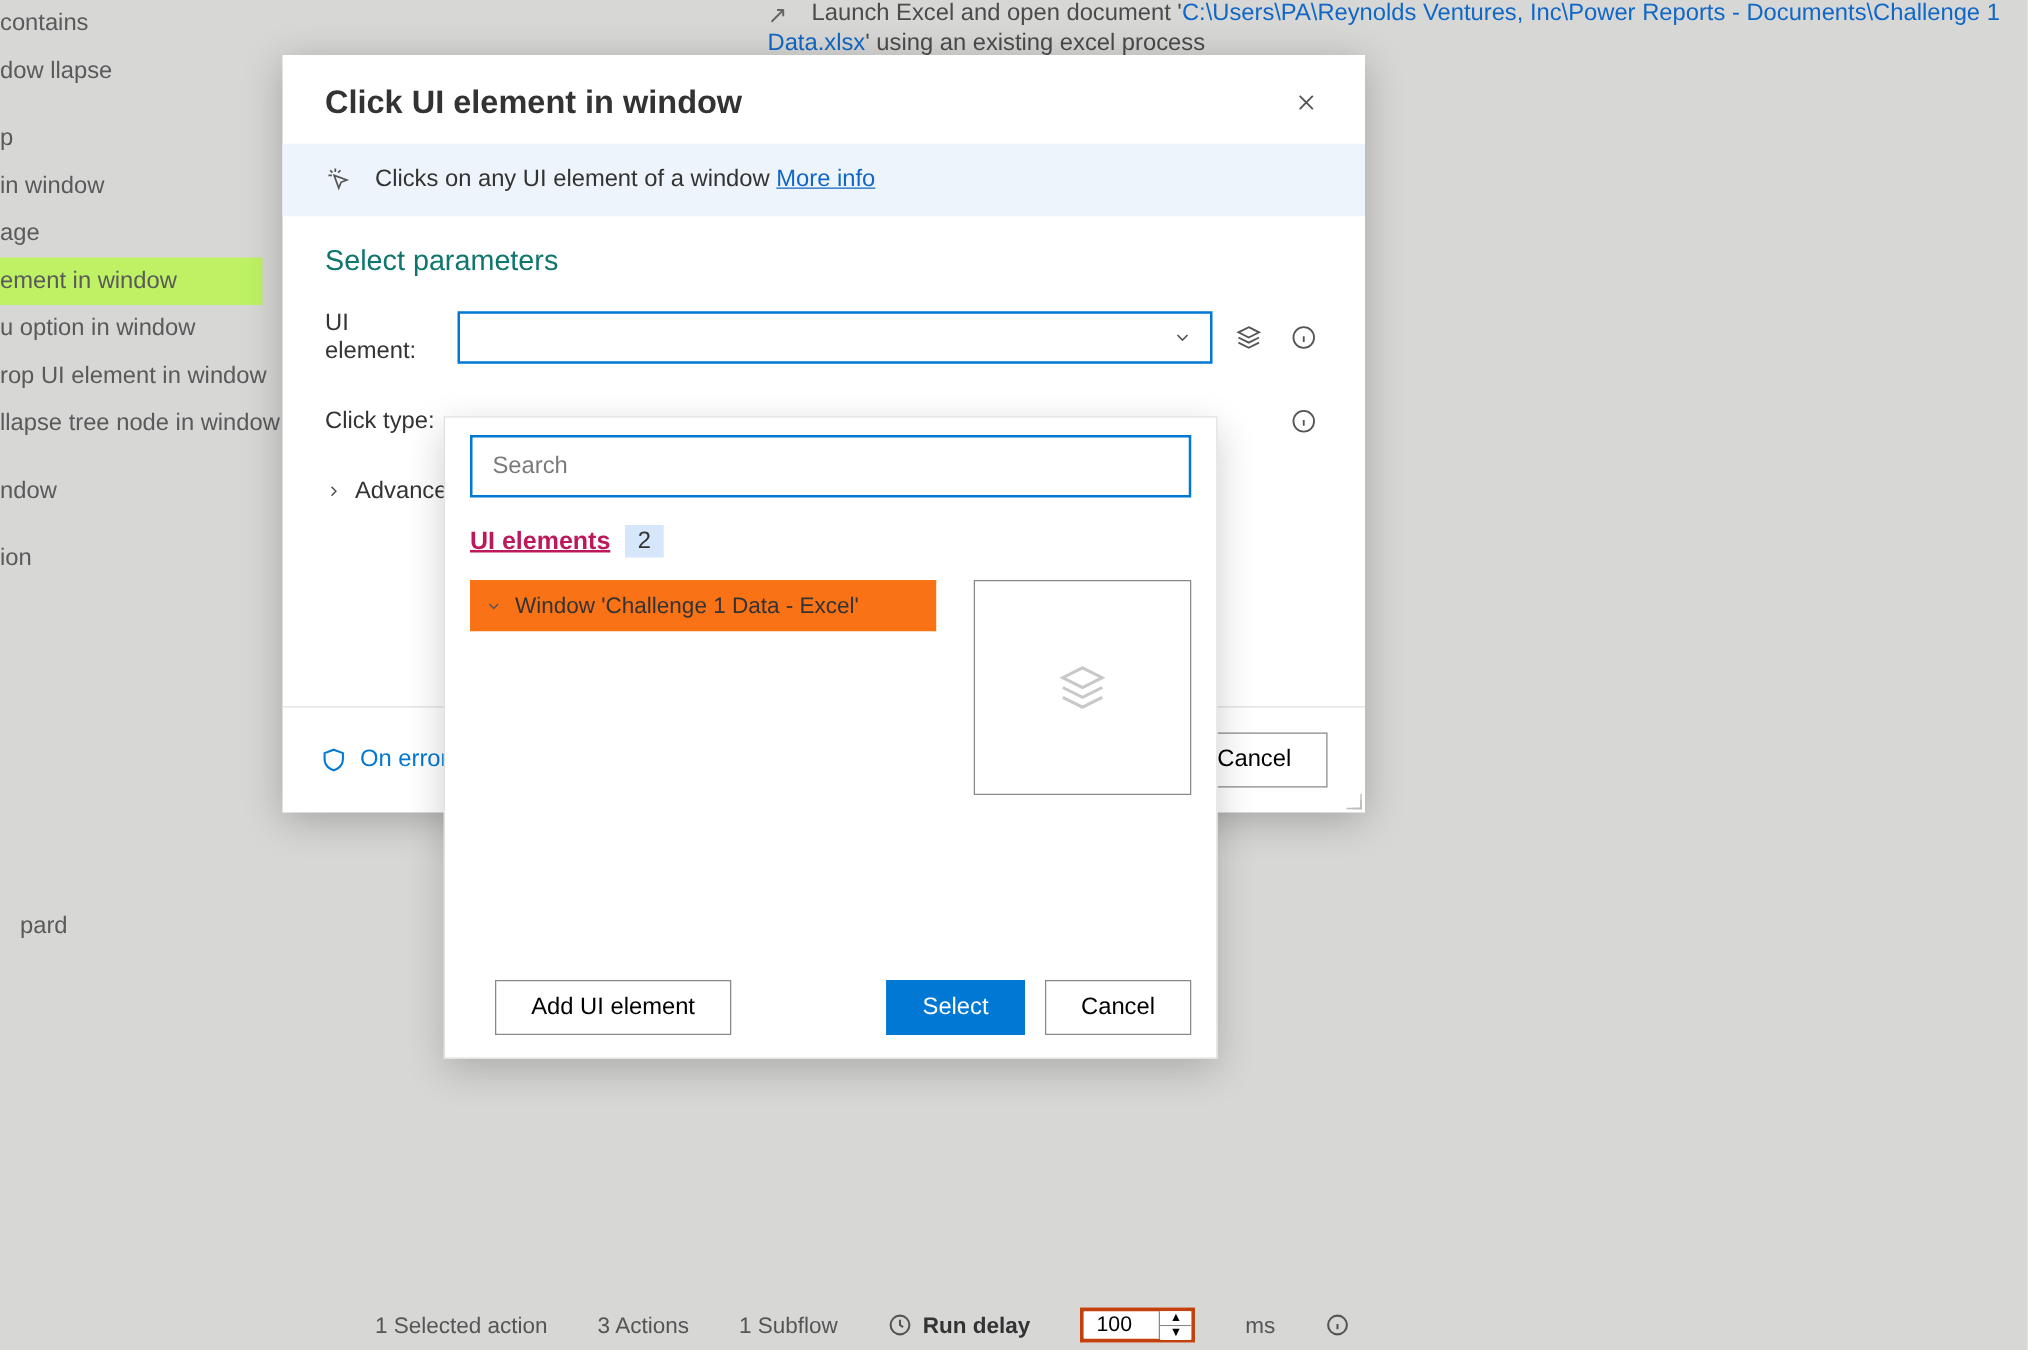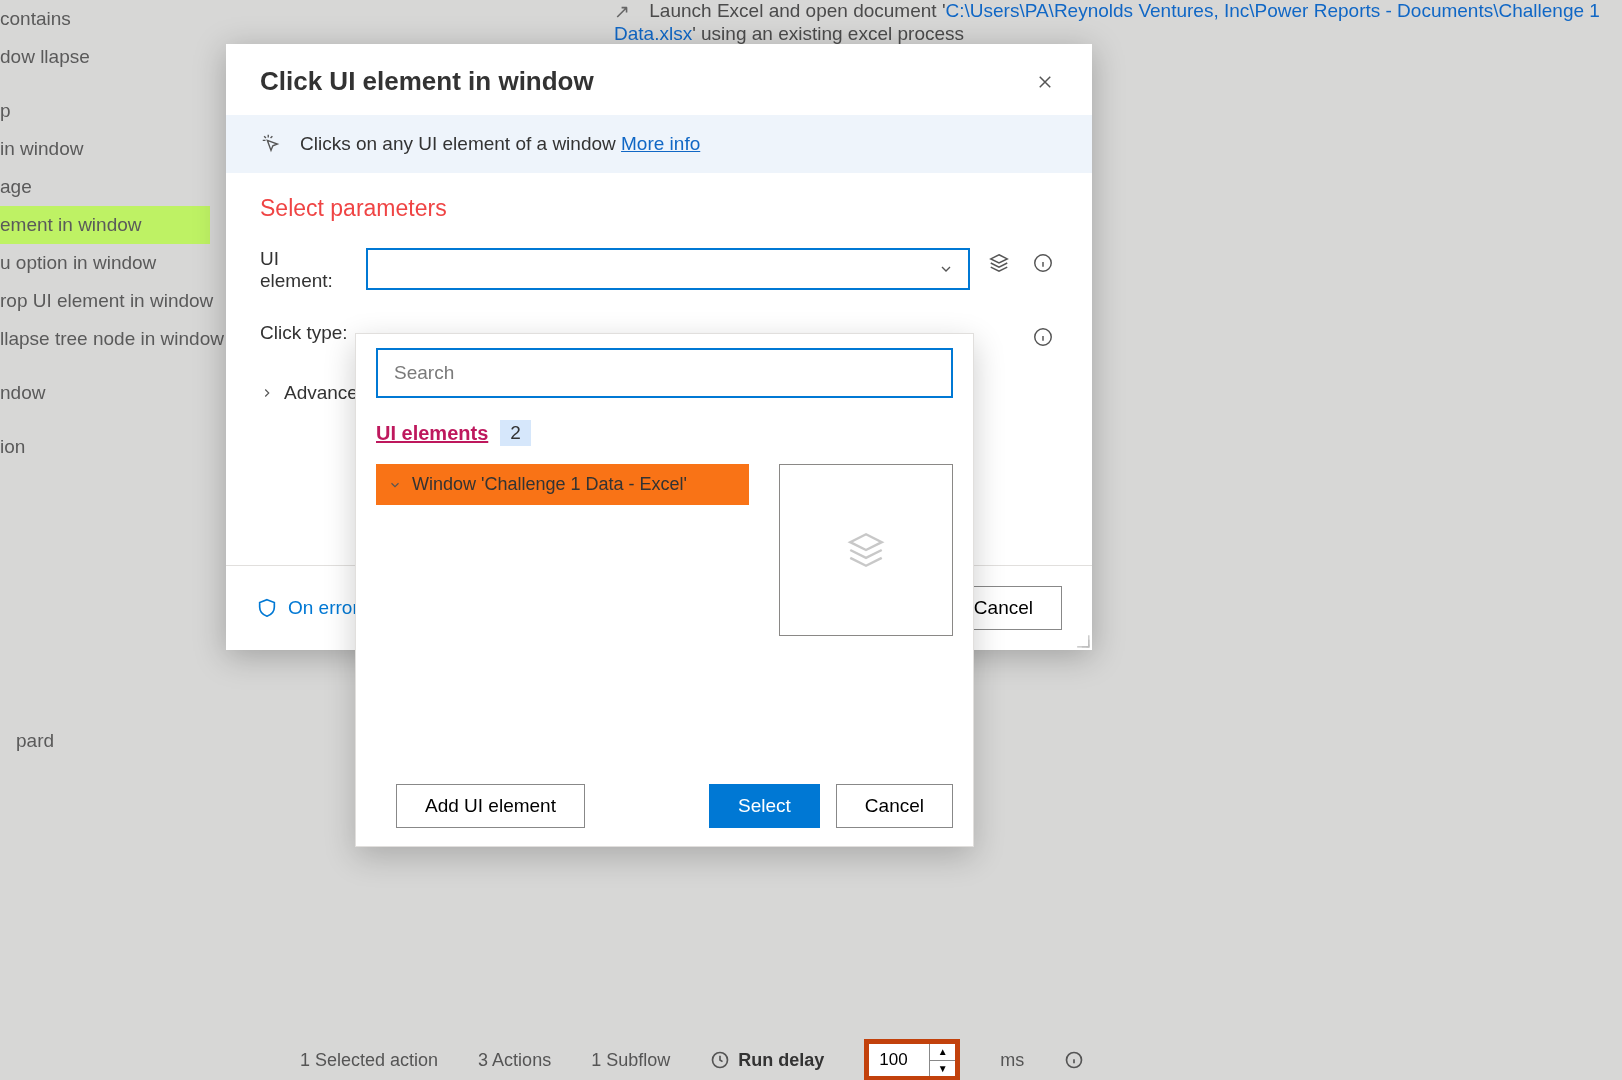--- a/index.html
+++ b/index.html
@@ -20,22 +20,22 @@
     position: absolute; left: 614px; top: 0; font-size: 19px; color: #4b4b4b;
   }
   .bg-top-text a { color: #1067c5; text-decoration: none; }
   .bg-status {
     position: absolute; left: 300px; bottom: 0; height: 40px;
     display: flex; gap: 40px; align-items: center; font-size: 18px; color: #555;
     white-space: nowrap;
   }
   .bg-status .bold { font-weight: 600; color: #333; }
   .delay-input {
-    display: inline-flex; border: 5px solid #c2410c; background: #fff;
-    height: 42px; align-items: center;
+    display: inline-flex; border: 3px solid #c2410c; background: #fff;
+    height: 28px; align-items: center;
   }
   .delay-input input { border: none; width: 60px; text-align: left; padding-left: 10px; font-size: 17px; outline: none; }
   .delay-input .spin { display: flex; flex-direction: column; border-left: 1px solid #888; width: 26px; height: 100%; }
   .delay-input .spin button { flex: 1; border: none; background: #fff; font-size: 10px; cursor: pointer; display:flex; align-items:center; justify-content:center; }
   .delay-input .spin button:first-child { border-bottom: 1px solid #888; }
 
   .modal {
     position: absolute; left: 226px; top: 44px;
     width: 866px; height: 606px;
     background: #fff;
@@ -49,23 +49,23 @@
   .modal-title { font-size: 26px; font-weight: 600; color: #333; }
   .close-btn { background: none; border: none; font-size: 22px; color: #555; cursor: pointer; padding: 4px 8px; }
 
   .banner {
     background: #eef4fb; padding: 18px 34px;
     display: flex; align-items: center; gap: 18px; font-size: 19px; color: #333;
   }
   .banner a { color: #1067c5; text-decoration: underline; }
 
   .params { padding: 22px 34px 0 34px; flex: 1; }
-  .params-title { font-size: 23px; font-weight: 500; color: #ef4444; margin-bottom: 26px; }
-
-  .form-row { display: flex; margin-bottom: 30px; gap: 14px; }
+  .params-title { font-size: 23px; font-weight: 500; color: #0f766e; margin-bottom: 26px; }
+
+  .form-row { display: flex; align-items: center; margin-bottom: 30px; gap: 14px; }
   .form-label { width: 92px; font-size: 19px; color: #333; }
   .combo {
     flex: 1; height: 42px; border: 2px solid #0078d4;
     display: flex; align-items: center; justify-content: flex-end;
     padding: 0 14px; cursor: pointer; background: #fff;
   }
   .icon-btn { width: 30px; height: 30px; display: inline-flex; align-items: center; justify-content: center; color: #555; cursor: pointer; }
 
   .advanced { display: inline-flex; align-items: center; gap: 10px; font-size: 19px; color: #333; cursor: pointer; }
 

